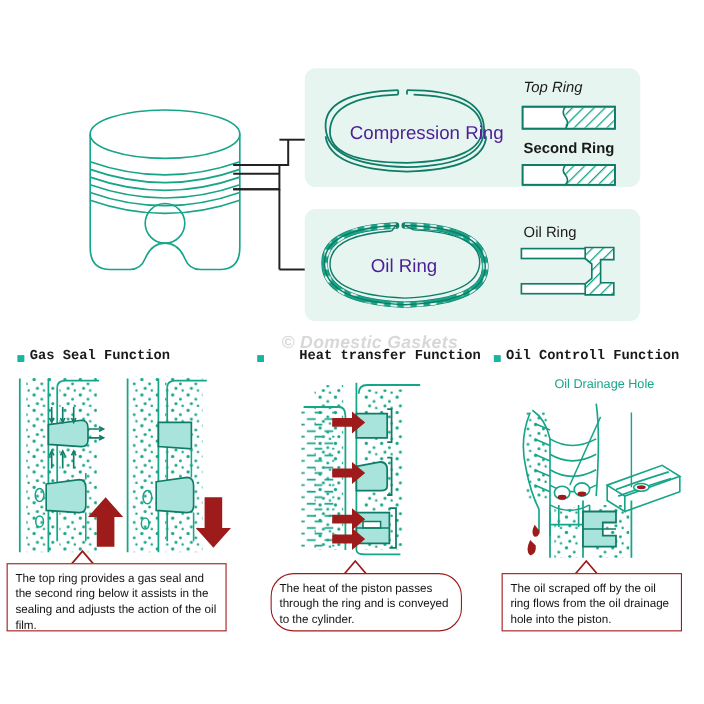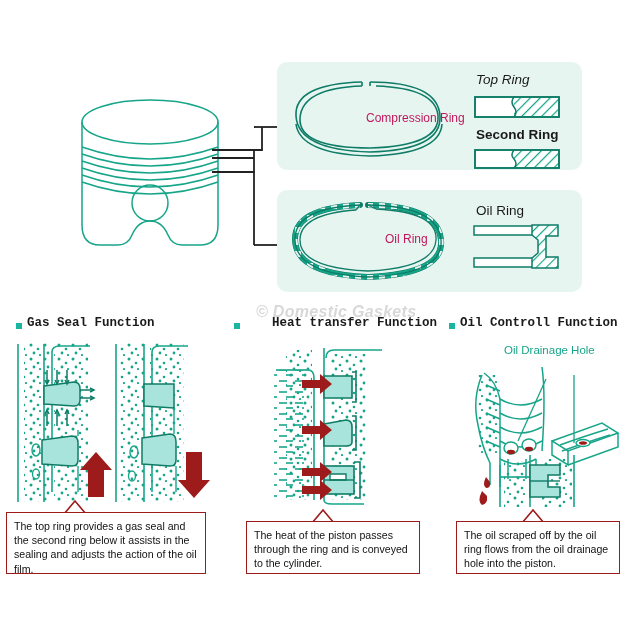--- a/index.html
+++ b/index.html
@@ -16,24 +16,23 @@
   .panel{
     position:absolute;
     background:#e7f5f1;
     border-radius:10px;
   }
   #panel-compression{left:277px;top:62px;width:305px;height:108px;}
   #panel-oil{left:277px;top:190px;width:305px;height:102px;}
 
   .ring-label{
     position:absolute;
-    font-size:12px;
-    color:#be185d;
-    white-space:nowrap;
-    margin-left:48px;
+    font-size:17px;
+    color:#4c1d95;
+    white-space:nowrap;
   }
   .sect-label{
     position:absolute;
     font-size:13.5px;
     color:#1a1a1a;
     white-space:nowrap;
   }
   .oil-drain-label{
     position:absolute;
     font-size:11.5px;
@@ -63,21 +62,21 @@
     position:absolute;
     border:1.6px solid #9e1b1b;
     background:#ffffff;
     box-sizing:border-box;
     padding:6px 7px 5px 7px;
     font-size:10.6px;
     line-height:14.2px;
     color:#111111;
   }
   #cap-gas{left:6px;top:512px;width:200px;height:62px;}
-  #cap-heat{left:246px;top:521px;width:174px;height:53px;}
+  #cap-heat{left:246px;top:521px;width:174px;height:53px;border-radius:21px;}
   #cap-oil{left:456px;top:521px;width:164px;height:53px;}
 
   .notch{position:absolute;overflow:visible;}
 
   
   .watermark{
     position:absolute;
     left:256px;top:303px;
     font-size:16px;
     font-weight:bold;

